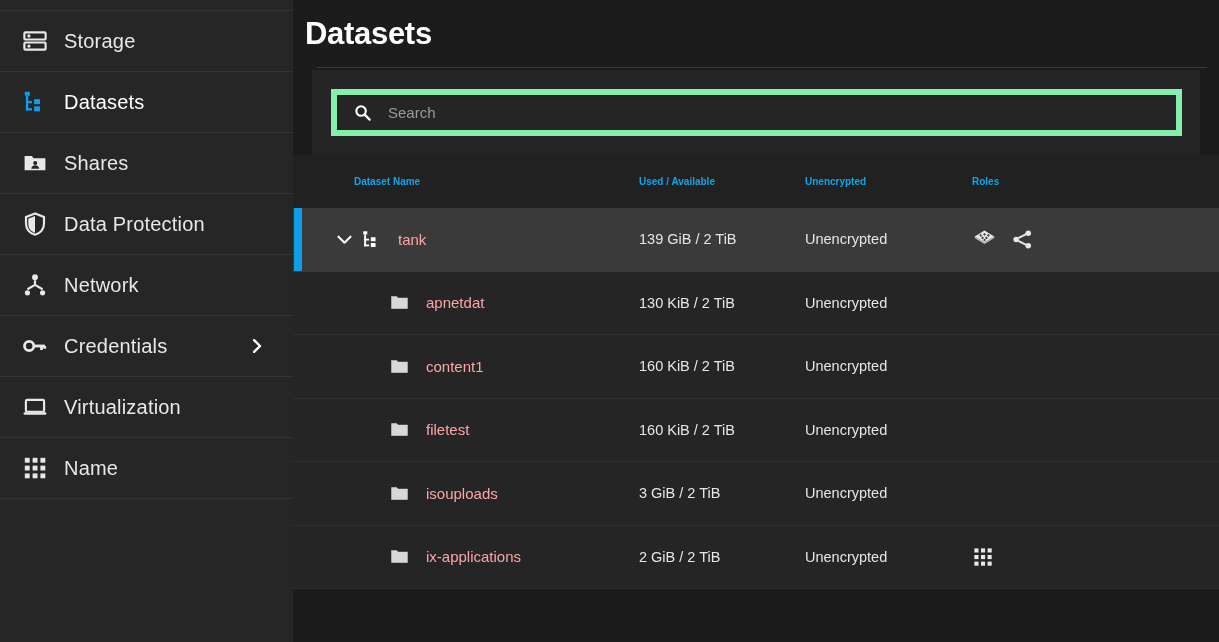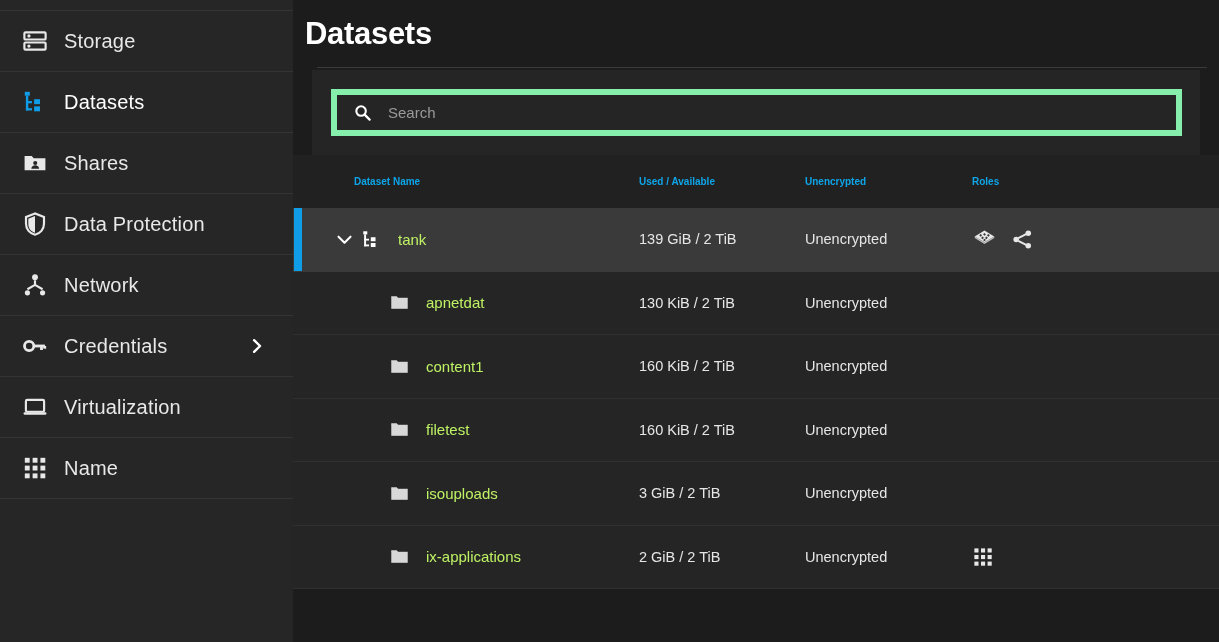--- a/index.html
+++ b/index.html
@@ -176,21 +176,21 @@
     display: flex; align-items: center; justify-content: center;
     cursor: pointer;
   }
   .row-icon {
     width: 26px; flex: 0 0 26px;
     display: flex; align-items: center; justify-content: flex-start;
   }
   .row-name {
     margin-left: 11px;
     font-size: 15px;
-    color: #bef264;
+    color: #fca5a5;
   }
   .roles-cell { width: 140px; display: flex; align-items: center; gap: 14px; }
   .indent-1 { padding-left: 88px; }
 
   svg { display: block; }
 </style>
 </head>
 <body>
 
 <div class="app">

